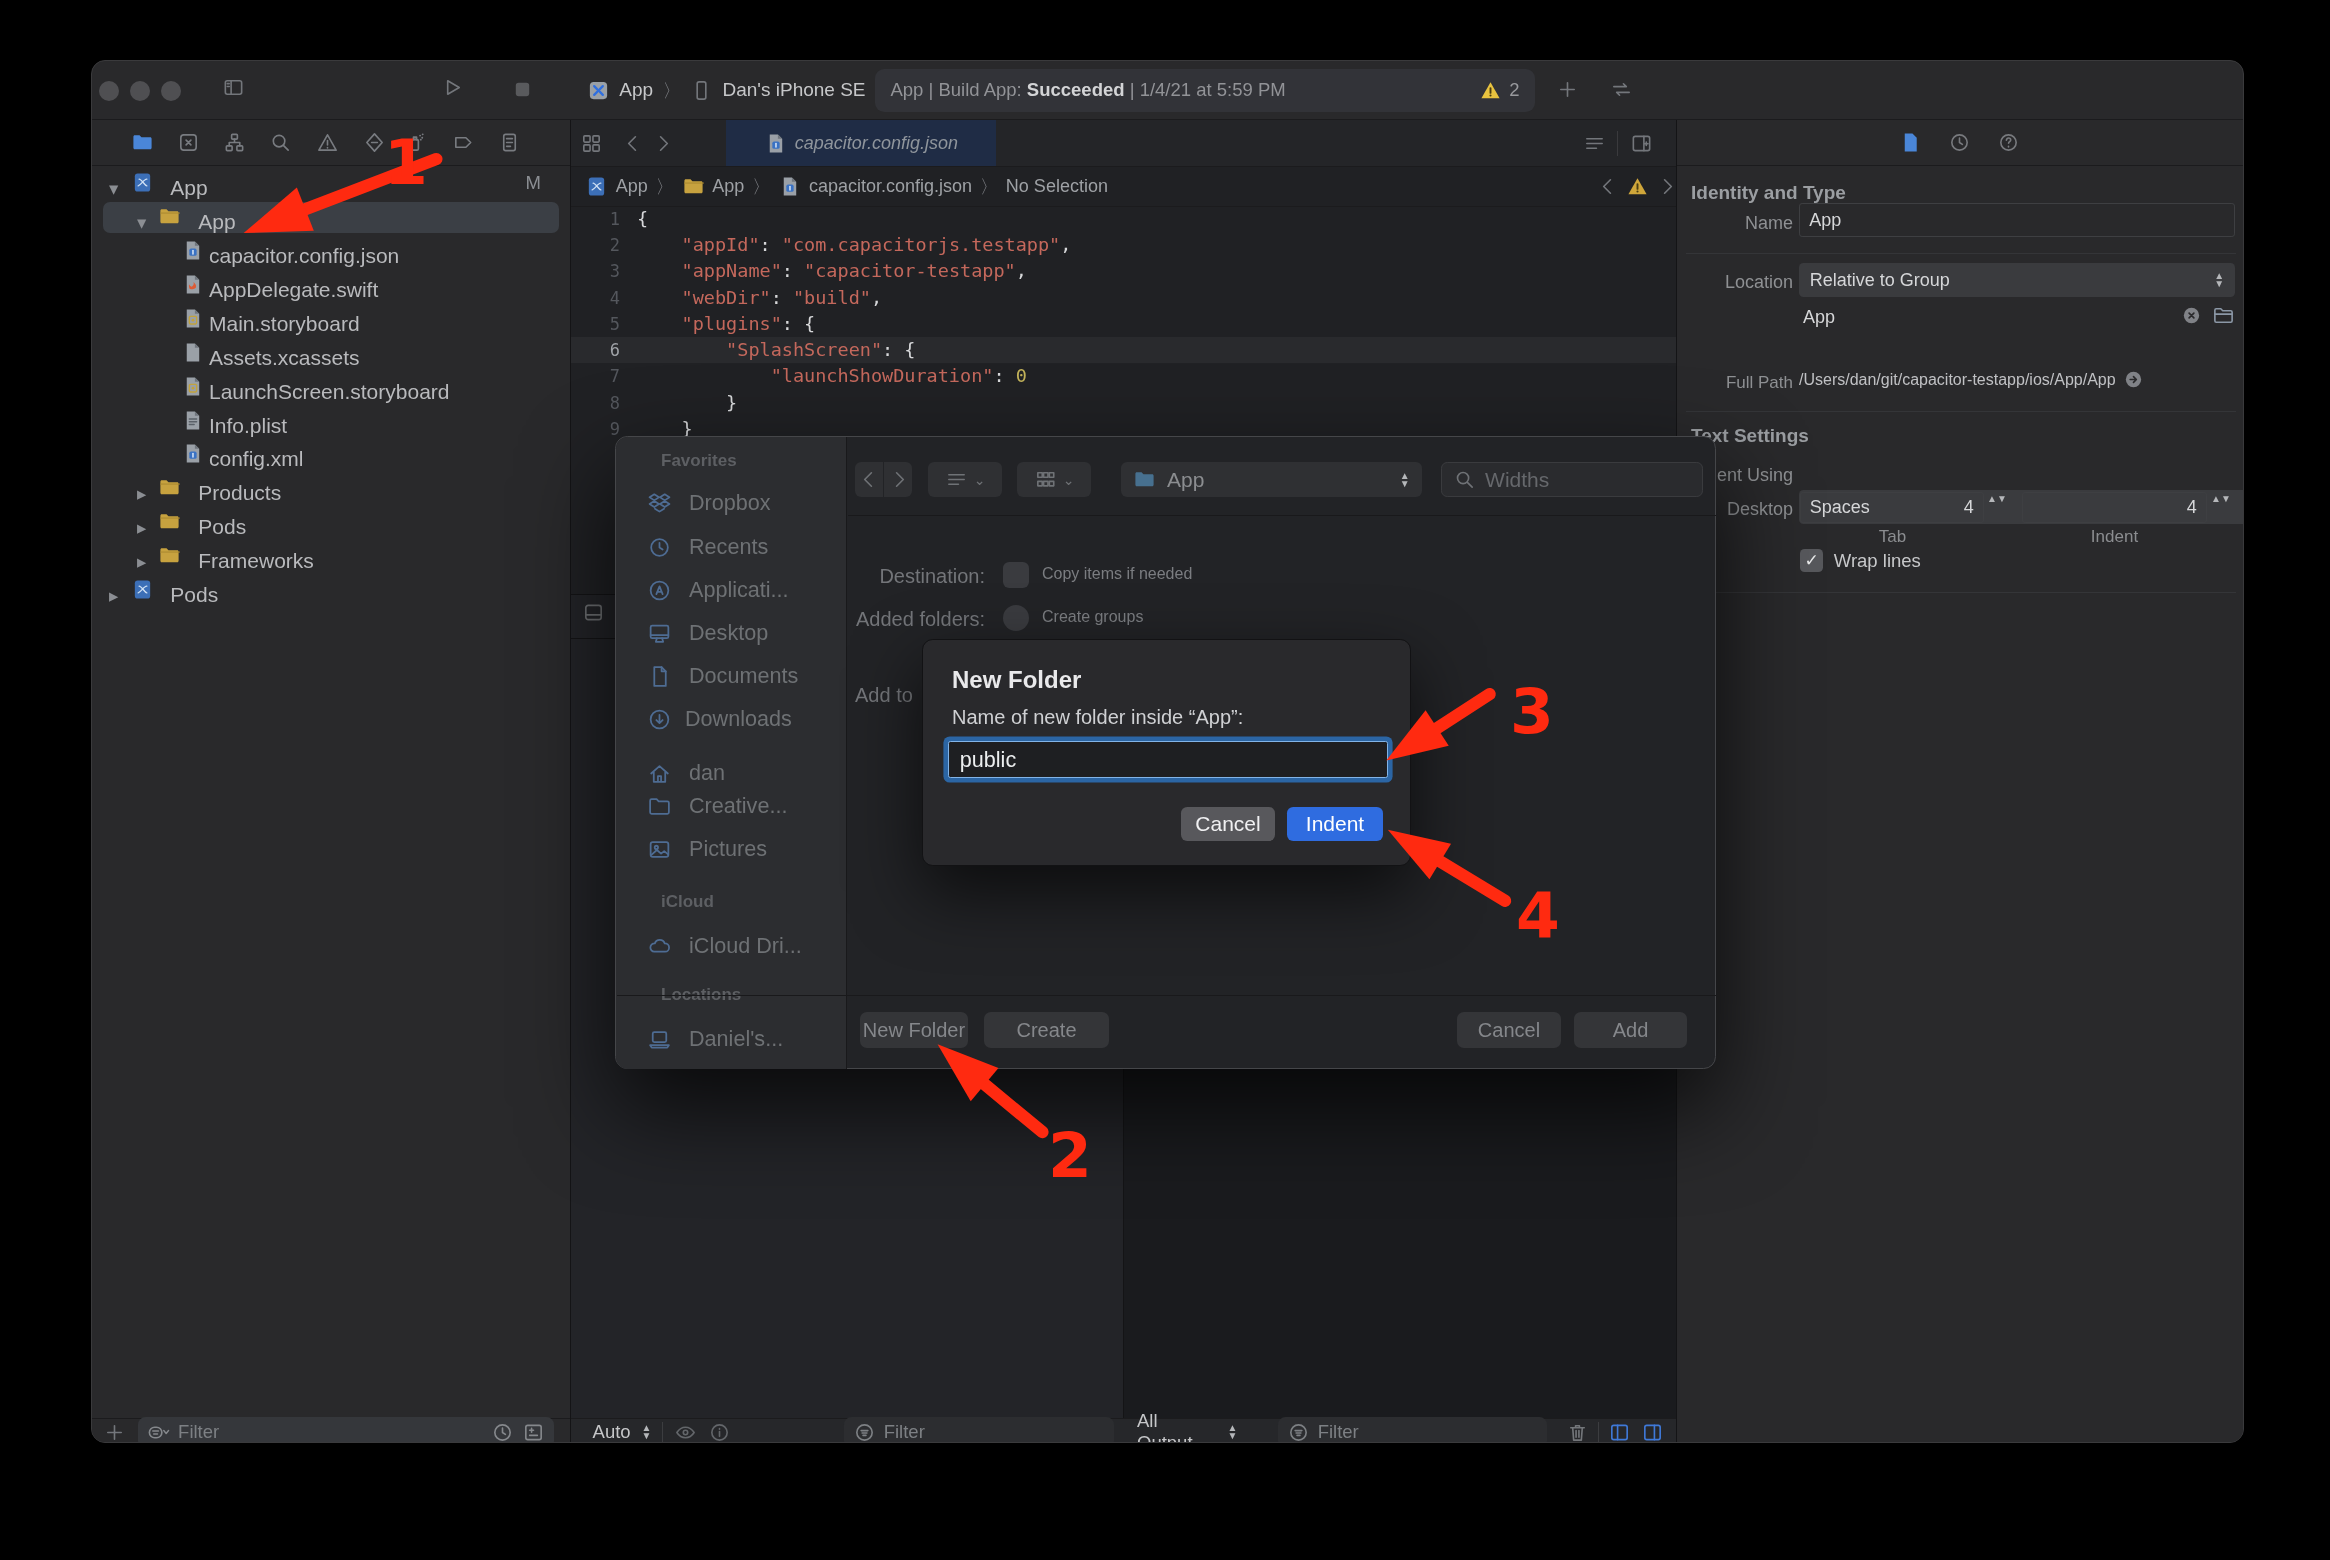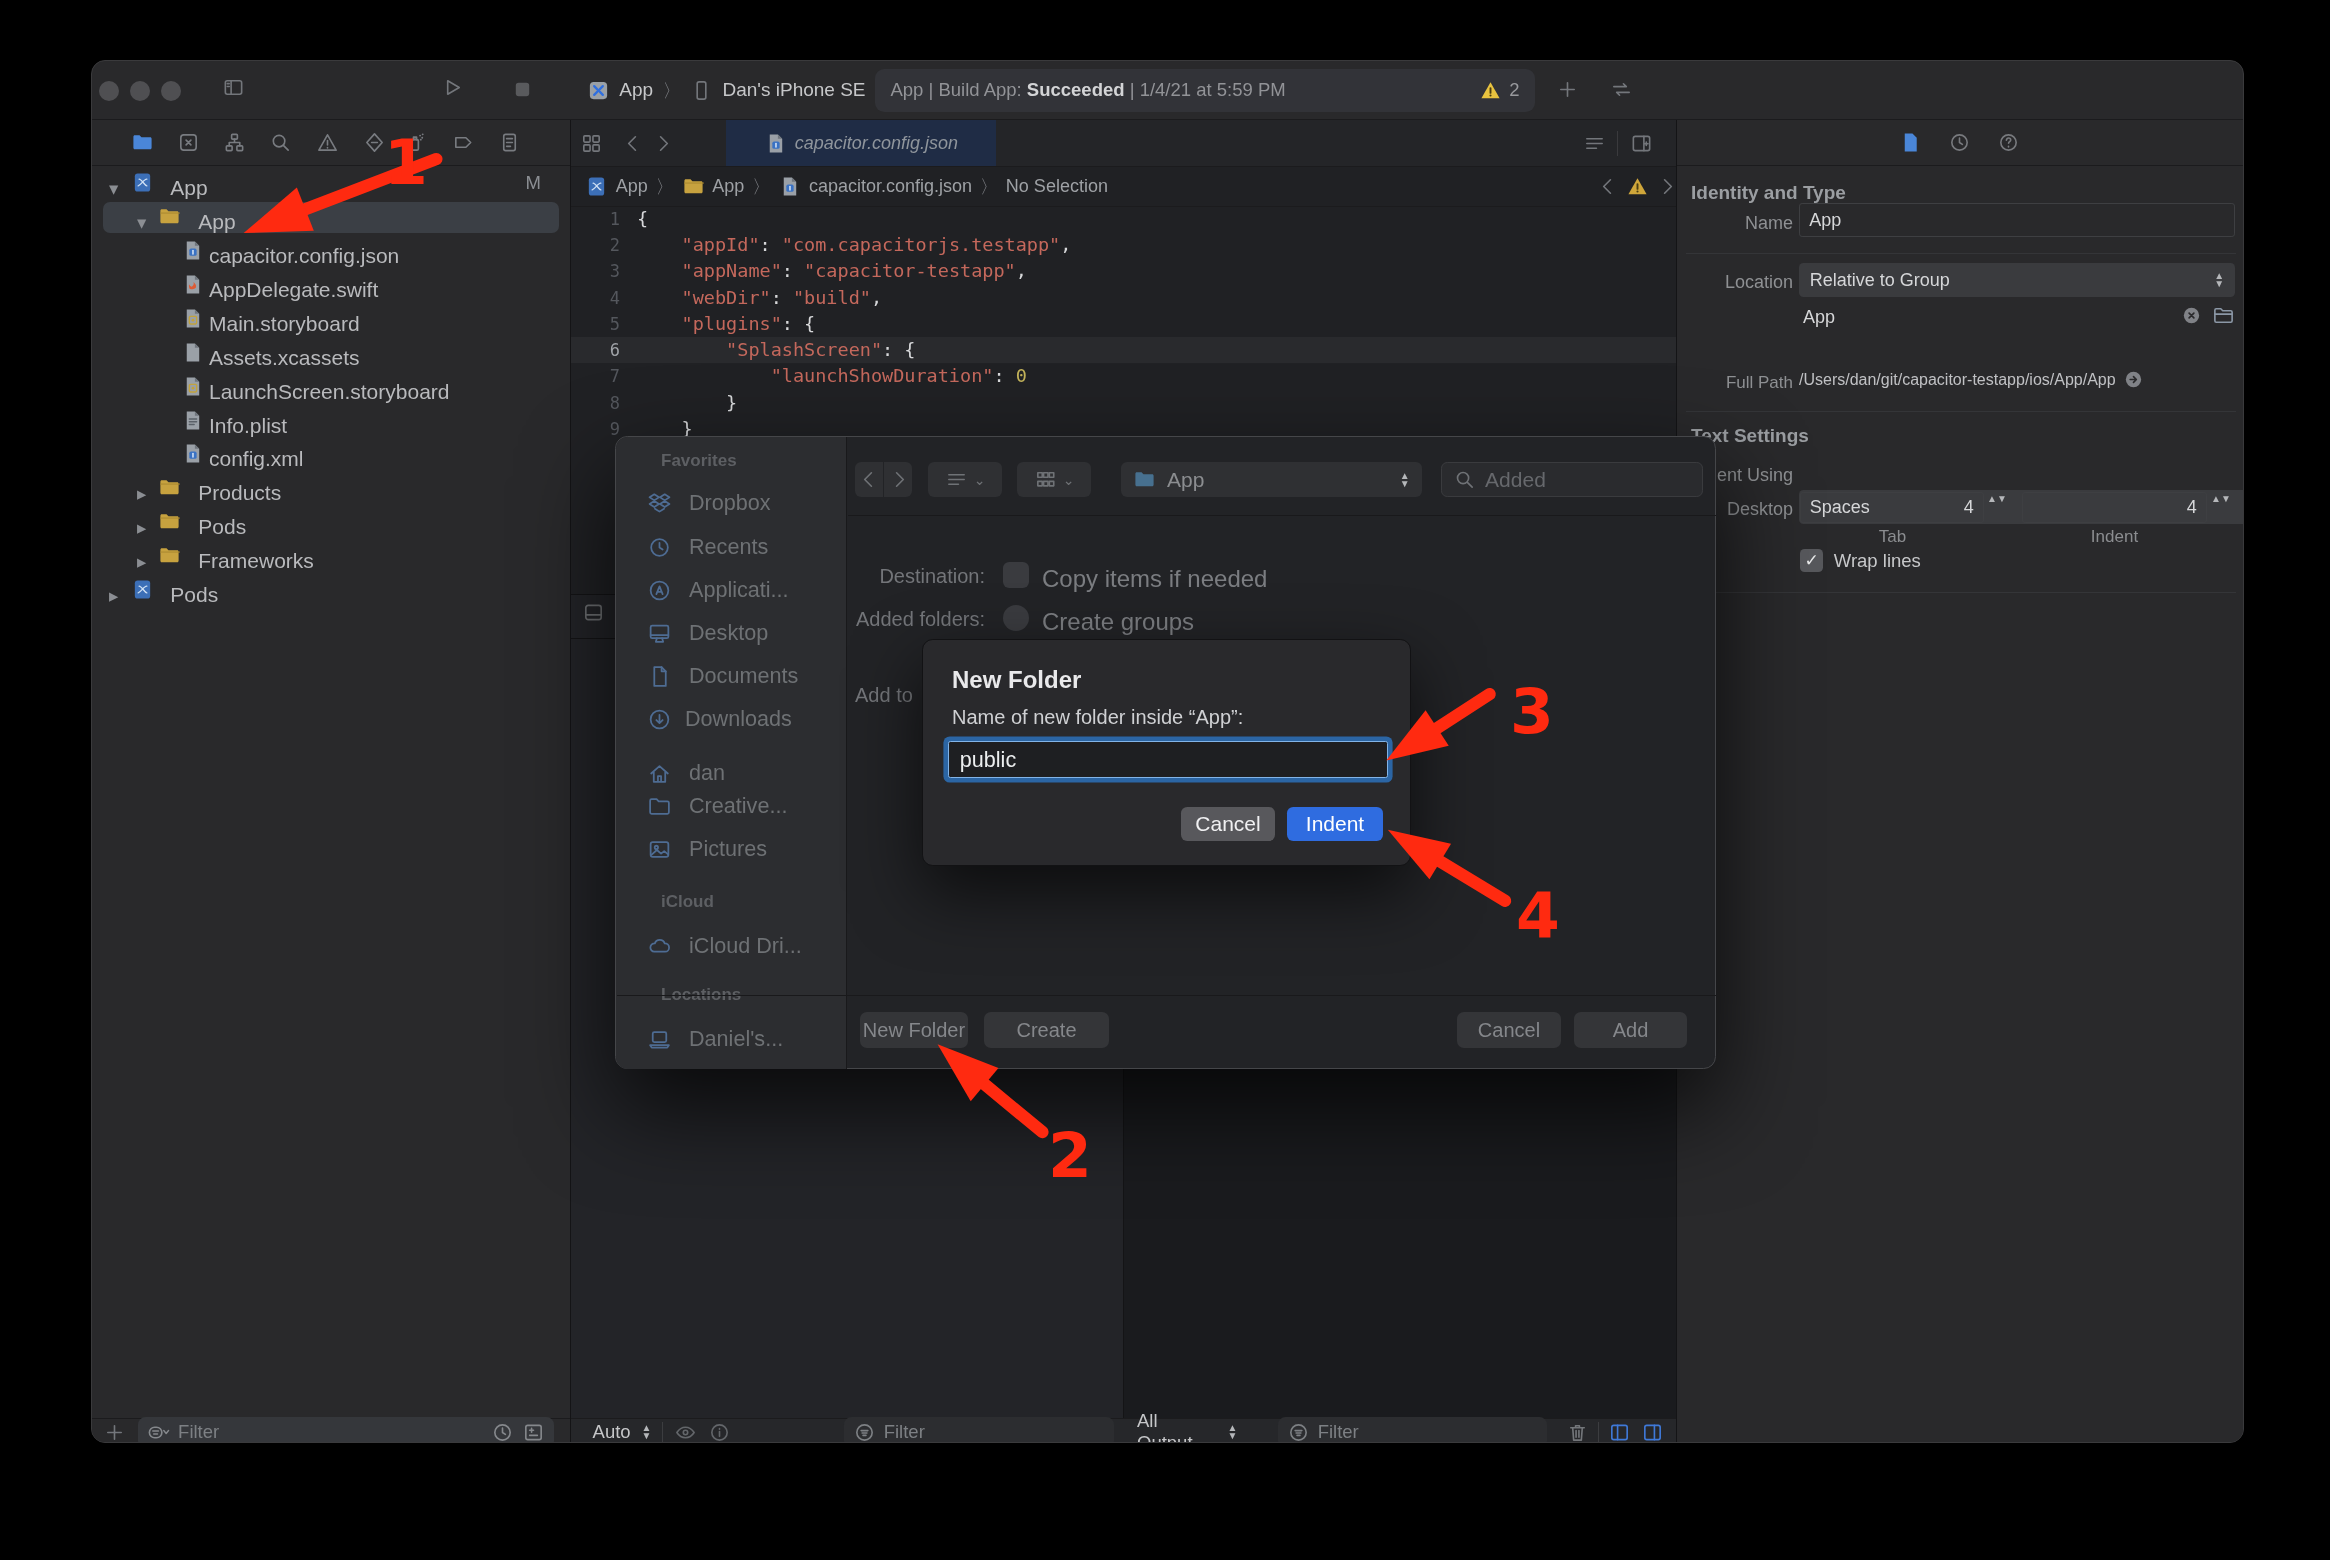--- a/index.html
+++ b/index.html
@@ -63,21 +63,21 @@
          border:0.8px solid #454649; border-radius:12.3px; box-shadow:0 39px 93px rgba(0,0,0,.75); z-index:10; }
   #dlg-side { position:absolute; left:0; top:0; width:231px; height:632px; background:#2c2d30;
               border-radius:11.6px 0 0 11.6px; border-right:0.8px solid #19191b; }
   .side-head { position:absolute; left:45px; color:#5d5f63; font-size:17px; font-weight:bold; }
   .side-item { position:absolute; left:31px; height:34px; display:flex; align-items:center; gap:17px; }
   .side-item .icon { color:#4e6c93; }
   .side-item span.lbl { color:#6e7174; font-size:21.6px; white-space:nowrap; }
   .dlg-btn { background:#343538; border-radius:7px; color:#85878b; font-size:20px;
              display:flex; align-items:center; justify-content:center; position:absolute; height:36px; }
   .dlg-lbl { color:#737579; font-size:20px; }
-  .dlg-opt { color:#7b7d81; font-size:24px; }
+  .dlg-opt { color:#7b7d81; font-size:16px; }
   .tb-btn { position:absolute; background:#2f3033; border-radius:6.2px; height:35px; display:flex; align-items:center; justify-content:center; color:#6f7276; }
 
   
   #sheet { position:absolute; left:922px; top:639px; width:489px; height:227px; background:#29292c;
            border:0.8px solid #121214; border-radius:10.8px; box-shadow:0 27px 69px rgba(0,0,0,.65); z-index:20; }
   .sheet-title { color:#e9e9eb; font-size:24px; font-weight:bold; }
   .sheet-prompt { color:#cfd0d3; font-size:20px; }
   #sheet-field { position:absolute; left:25px; top:101px; width:440px; height:37px; background:#1e1f22;
                  border:1.5px solid #82b4e8; border-radius:2.3px; box-shadow:0 0 0 4.6px #2b65a4;
                  color:#eceeef; font-size:21.6px; display:flex; align-items:center; padding:0 10.8px; }
@@ -855,21 +855,21 @@
           <span>▼</span>
         </span>
     </div>
     <div class="tb-btn" style="left:825px;top:25.4px;width:262px;justify-content:flex-start;padding:0 10.8px;gap:9.3px;background:#2a2b2e;border:0.8px solid #3a3b3e;">
       <span class="icon">
           <svg width="23" height="23" viewBox="0 0 24 24" fill="none" stroke="currentColor" stroke-width="1.7" stroke-linecap="round" stroke-linejoin="round">
             <circle cx="10.5" cy="10.5" r="5.8"></circle>
             <path d="M15 15l5 5"></path>
           </svg>
         </span>
-      <span style="color:#66686c;font-size:21px;">Added</span>
+      <span style="color:#66686c;font-size:21px;">Widths</span>
     </div>
     <div class="hdiv" style="left:232px;top:78px;width:868px;background:#19191b;"></div>
 
     <div class="dlg-lbl abs" style="left:247px;top:128px;width:122px;text-align:right;">Destination:</div>
     <div class="abs" style="left:387px;top:125px;width:26px;height:26px;background:#3a3b3f;border-radius:6.2px;"></div>
     <div class="dlg-opt abs" style="left:426px;top:128px;">Copy items if needed</div>
 
     <div class="dlg-lbl abs" style="left:224px;top:171px;width:145px;text-align:right;">Added folders:</div>
     <div class="abs" style="left:387px;top:168px;width:26px;height:26px;background:#3a3b3f;border-radius:50%;"></div>
     <div class="dlg-opt abs" style="left:426px;top:171px;text-align:right;">Create groups</div>

